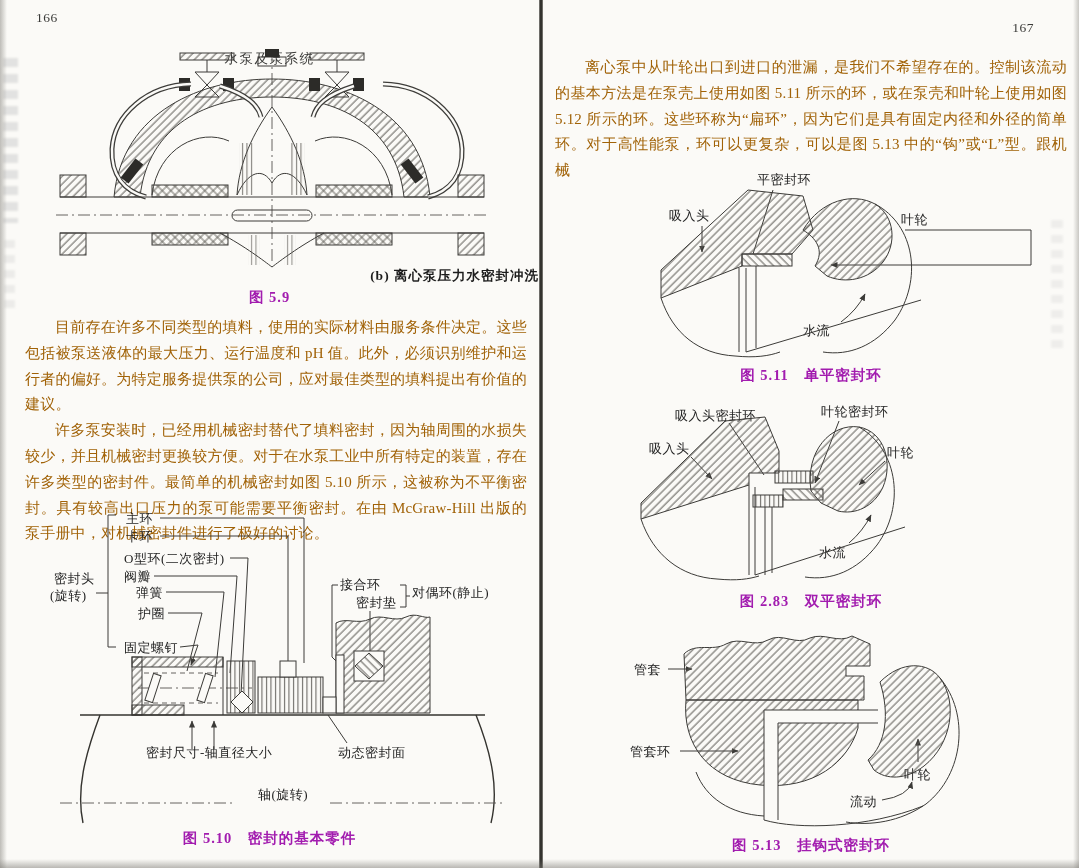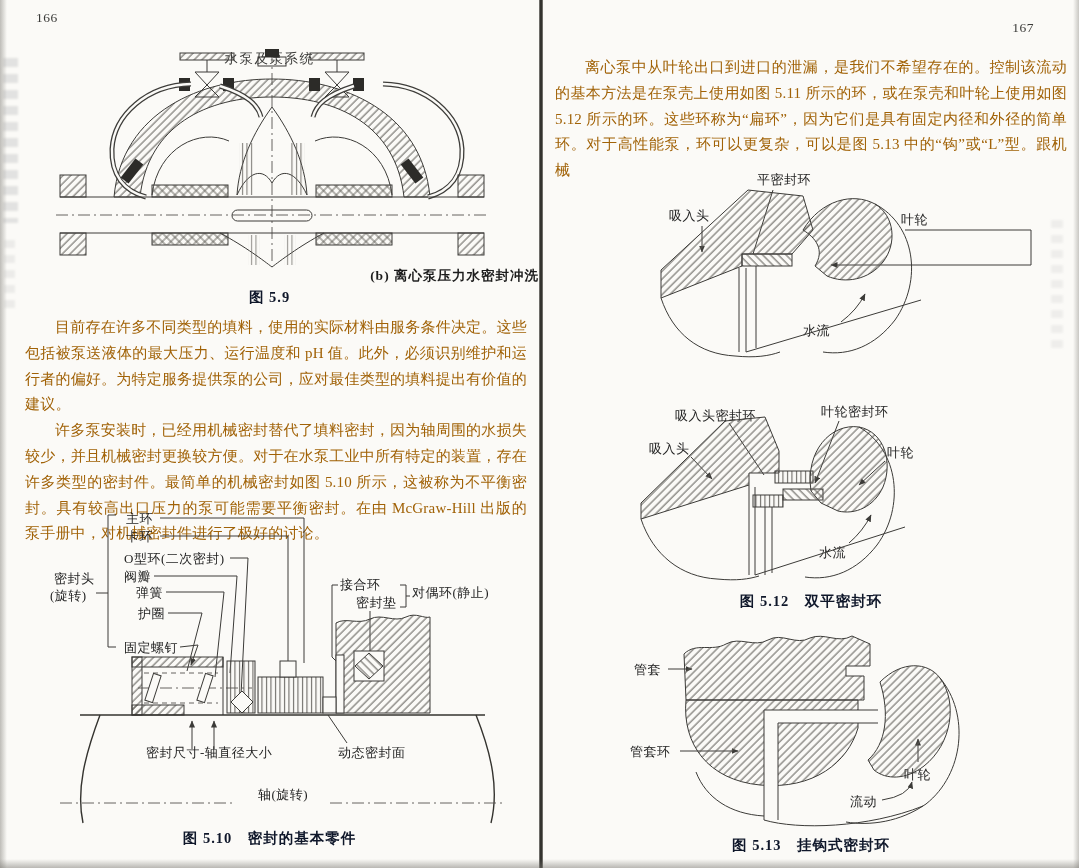--- a/index.html
+++ b/index.html
@@ -7,21 +7,21 @@
          font-family:"Liberation Serif",serif;color:#1e1e1e;}
   .page{position:absolute;top:0;height:868px;}
   .page-left{left:0;width:539px;}
   .page-right{left:543px;width:536px;}
   .divider{position:absolute;left:539px;top:0;width:4px;height:868px;
            background:linear-gradient(90deg,#8d8c89,#34332f 35%,#34332f 70%,#97958f);}
   .runhead{position:absolute;font-size:13.5px;color:#3a3a38;letter-spacing:1.5px;white-space:nowrap;}
   .pagenum{position:absolute;font-size:13.5px;color:#3a3a38;letter-spacing:.5px;}
   .textblock{position:absolute;font-size:15px;line-height:25.8px;text-align:justify;color:#a16207;letter-spacing:.2px;}
   .textblock p{margin:0;text-indent:2em;}
-  .cap{position:absolute;left:0;width:100%;text-align:center;font-weight:bold;font-size:14.5px;color:#0f172a;letter-spacing:1px;}
+  .cap{position:absolute;left:0;width:100%;text-align:center;font-weight:bold;font-size:14.5px;color:#a21caf;letter-spacing:1px;}
   .subcap{position:absolute;left:0;width:100%;text-align:right;font-weight:bold;font-size:13.5px;color:#1c1c1c;letter-spacing:1px;}
   svg.fig{position:absolute;overflow:visible;}
   svg.fig text{font-size:13px;fill:#1f1f1f;font-family:"Liberation Serif",serif;letter-spacing:.5px;}
   .ln{stroke:#3c3b38;stroke-width:1;fill:none;}
   .ln2{stroke:#34332f;stroke-width:1.4;fill:none;}
   .hA{fill:url(#pA);stroke:#3c3b38;stroke-width:1;}
   .hB{fill:url(#pB);stroke:#3c3b38;stroke-width:1;}
   .xh{fill:url(#pX);stroke:#3c3b38;stroke-width:1;}
   .vl{fill:url(#pV);stroke:#3c3b38;stroke-width:1;}
   .wh{fill:#fbfaf7;stroke:#3c3b38;stroke-width:1;}
@@ -242,20 +242,21 @@
         <rect x="89" y="84" width="50" height="12" class="hB"></rect>
         <path class="ln" d="M86,98 V182 M93,98 V182 M103,96 V178"></path>
         <path class="ln" d="M8,128 C20,164 46,184 82,186 C102,188 116,186 127,182"></path>
       </g>
       <g>
         <path class="hA" d="M150,60 C168,30 200,22 222,34 C242,46 244,74 230,92 C216,110 192,114 174,106 L162,96 C172,80 163,68 150,60 Z"></path>
         <path class="ln" d="M222,34 C262,55 270,110 242,150 C222,176 196,186 170,182"></path>
         <path class="ln" d="M93,182 L268,130"></path>
       </g>
     </svg>
+    <div class="cap" style="top:366px;">图 5.11　单平密封环</div>
 
     <svg class="fig" style="left:90px;top:395px;" width="410" height="192" viewBox="0 0 410 192">
       <text x="42" y="25">吸入头密封环</text>
       <text x="188" y="21">叶轮密封环</text>
       <text x="16" y="58">吸入头</text>
       <text x="254" y="62">叶轮</text>
       <text x="186" y="162">水流</text>
       <g>
         <path class="ln" d="M96,28 L131,80"></path>
         <path class="ln" d="M206,26 L182,88" marker-end="url(#arr)"></path>
@@ -270,21 +271,21 @@
         <rect x="120" y="100" width="30" height="12" class="vl"></rect>
         <path class="ln" d="M116,90 V180 M122,92 V180 M132,112 V180 M139,112 V178"></path>
         <path class="ln" d="M8,124 C20,160 48,182 84,184 C104,186 116,184 126,181"></path>
       </g>
       <g>
         <path class="hA" d="M178,96 C172,56 198,28 226,32 C252,37 260,68 250,92 C241,112 222,120 205,116 L188,108 Z"></path>
         <path class="ln" d="M226,32 C266,55 272,112 244,150 C224,176 198,186 172,182"></path>
         <path class="ln" d="M122,180 L272,132"></path>
       </g>
     </svg>
-    <div class="cap" style="top:592px;">图 5.12　双平密封环</div>
+    <div class="cap" style="top:592px;">图 2.83　双平密封环</div>
 
     <svg class="fig" style="left:75px;top:622px;" width="420" height="210" viewBox="0 0 420 210">
       <text x="16" y="52">管套</text>
       <text x="12" y="134">管套环</text>
       <text x="286" y="157">叶轮</text>
       <text x="232" y="184">流动</text>
       <g>
         <path class="ln" d="M50,47 H74" marker-end="url(#arr)"></path>
         <path class="ln" d="M62,129 H120" marker-end="url(#arr)"></path>
         <path class="ln" d="M300,140 V117" marker-end="url(#arr)"></path>

